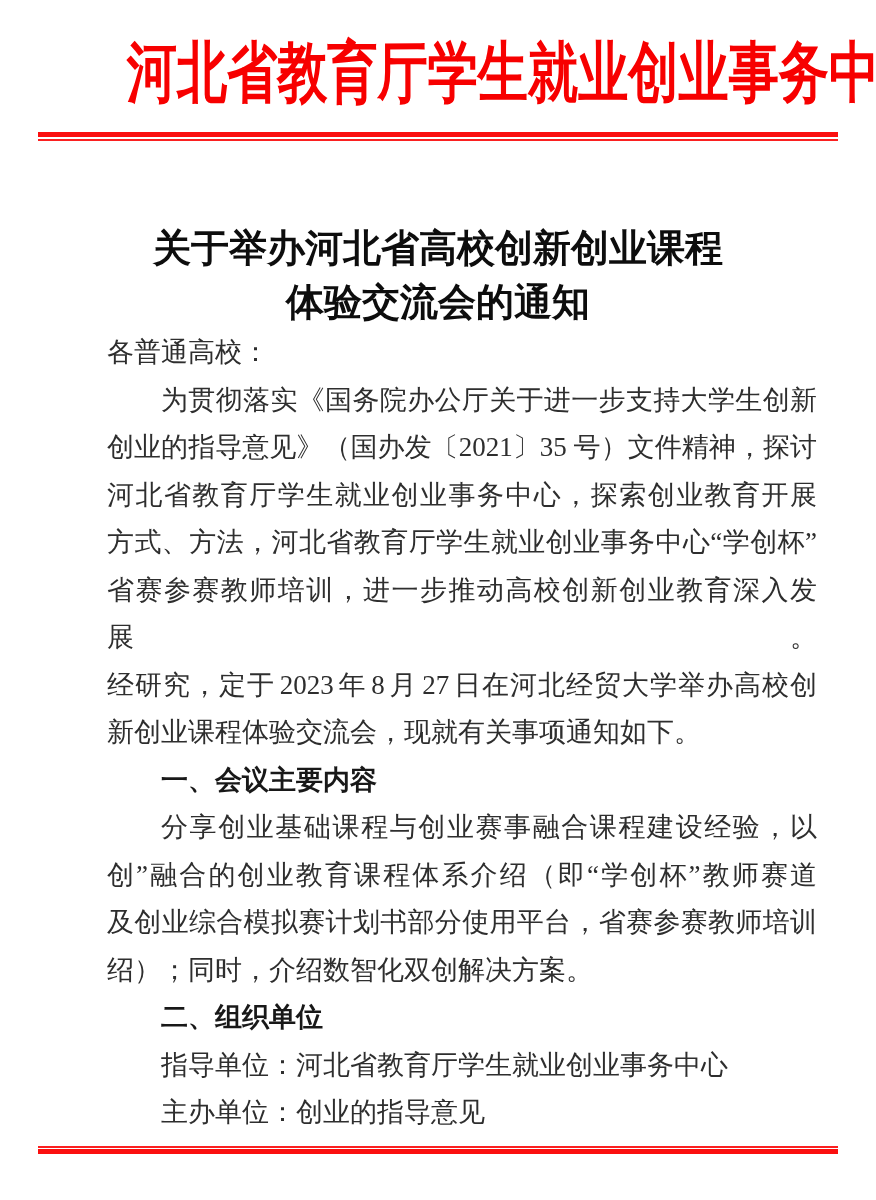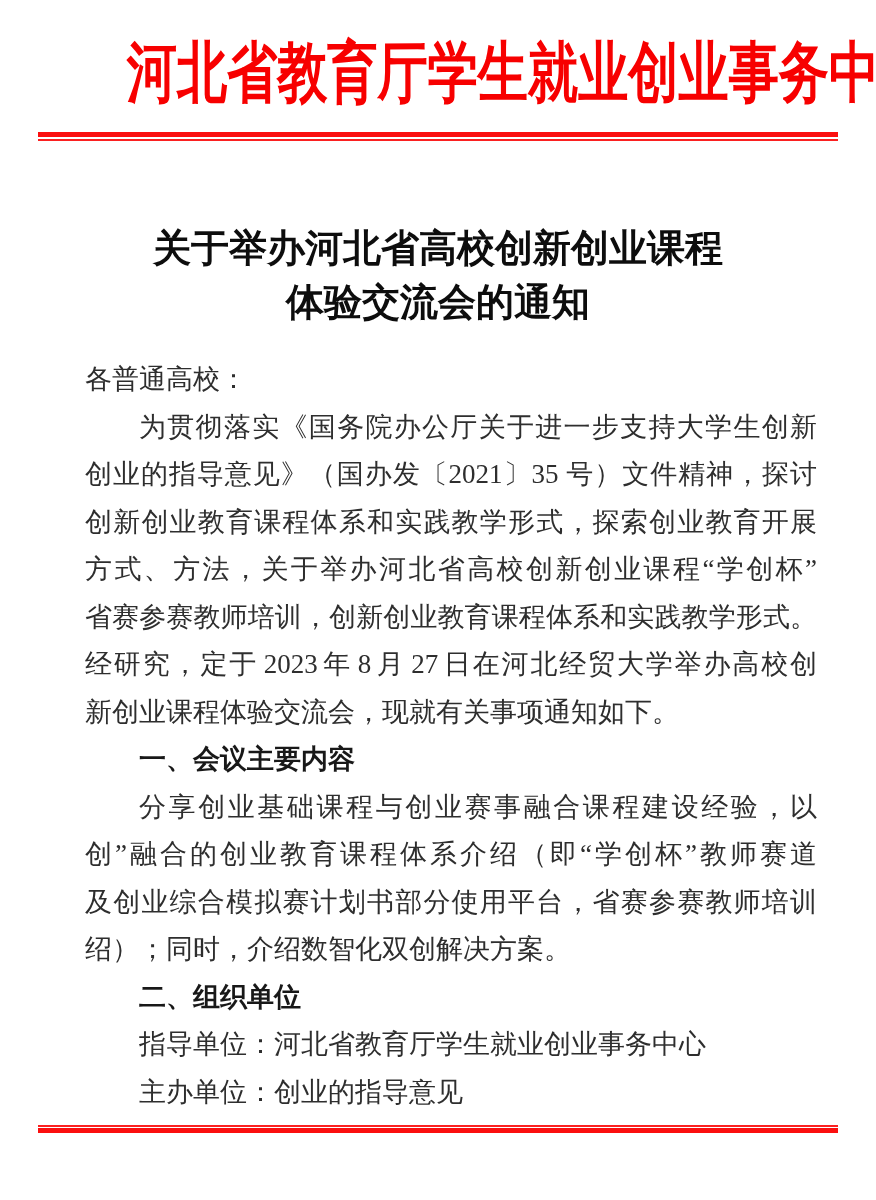--- a/index.html
+++ b/index.html
@@ -49,22 +49,21 @@
     text-align: center;
     font-size: 38px;
     font-weight: 700;
     color: #0d0d0d;
     line-height: 54px;
     letter-spacing: 0;
   }
 
   
   .doc-body {
-    margin-top: 27px;
-    padding: 0 59px 0 85px;
+    padding: 0 59px 0 107px;
     color: #2e2e2e;
   }
   .line {
     font-size: 27px;
     line-height: 47.5px;
     text-align: justify;
     text-align-last: left;
   }
   .jfull {
     text-align-last: justify;
@@ -95,23 +94,23 @@
 
   <div class="doc-title">
     <div>关于举办河北省高校创新创业课程</div>
     <div>体验交流会的通知</div>
   </div>
 
   <div class="doc-body">
     <div class="line">各普通高校：</div>
     <div class="line indent jfull">为贯彻落实《国务院办公厅关于进一步支持大学生创新</div>
     <div class="line jfull">创业的指导意见》（国办发〔2021〕35 号）文件精神，探讨</div>
-    <div class="line jfull">创新创业教育课程体系和实践教学形式，探索创业教育开展</div>
-    <div class="line jfull">方式、方法，关于举办河北省高校创新创业课程“学创杯”</div>
-    <div class="line jfull">省赛参赛教师培训，创新创业教育课程体系和实践教学形式。</div>
+    <div class="line jfull">河北省教育厅学生就业创业事务中心，探索创业教育开展</div>
+    <div class="line jfull">方式、方法，河北省教育厅学生就业创业事务中心“学创杯”</div>
+    <div class="line jfull">省赛参赛教师培训，进一步推动高校创新创业教育深入发展。</div>
     <div class="line jfull nums">经研究，定于 2023 年 8 月 27 日在河北经贸大学举办高校创</div>
     <div class="line">新创业课程体验交流会，现就有关事项通知如下。</div>
     <div class="line heading indent">一、会议主要内容</div>
     <div class="line indent jfull">分享创业基础课程与创业赛事融合课程建设经验，以</div>
     <div class="line jfull">创”融合的创业教育课程体系介绍（即“学创杯”教师赛道</div>
     <div class="line jfull">及创业综合模拟赛计划书部分使用平台，省赛参赛教师培训</div>
     <div class="line">绍）；同时，介绍数智化双创解决方案。</div>
     <div class="line heading indent">二、组织单位</div>
     <div class="line indent">指导单位：河北省教育厅学生就业创业事务中心</div>
     <div class="line indent">主办单位：创业的指导意见</div>

